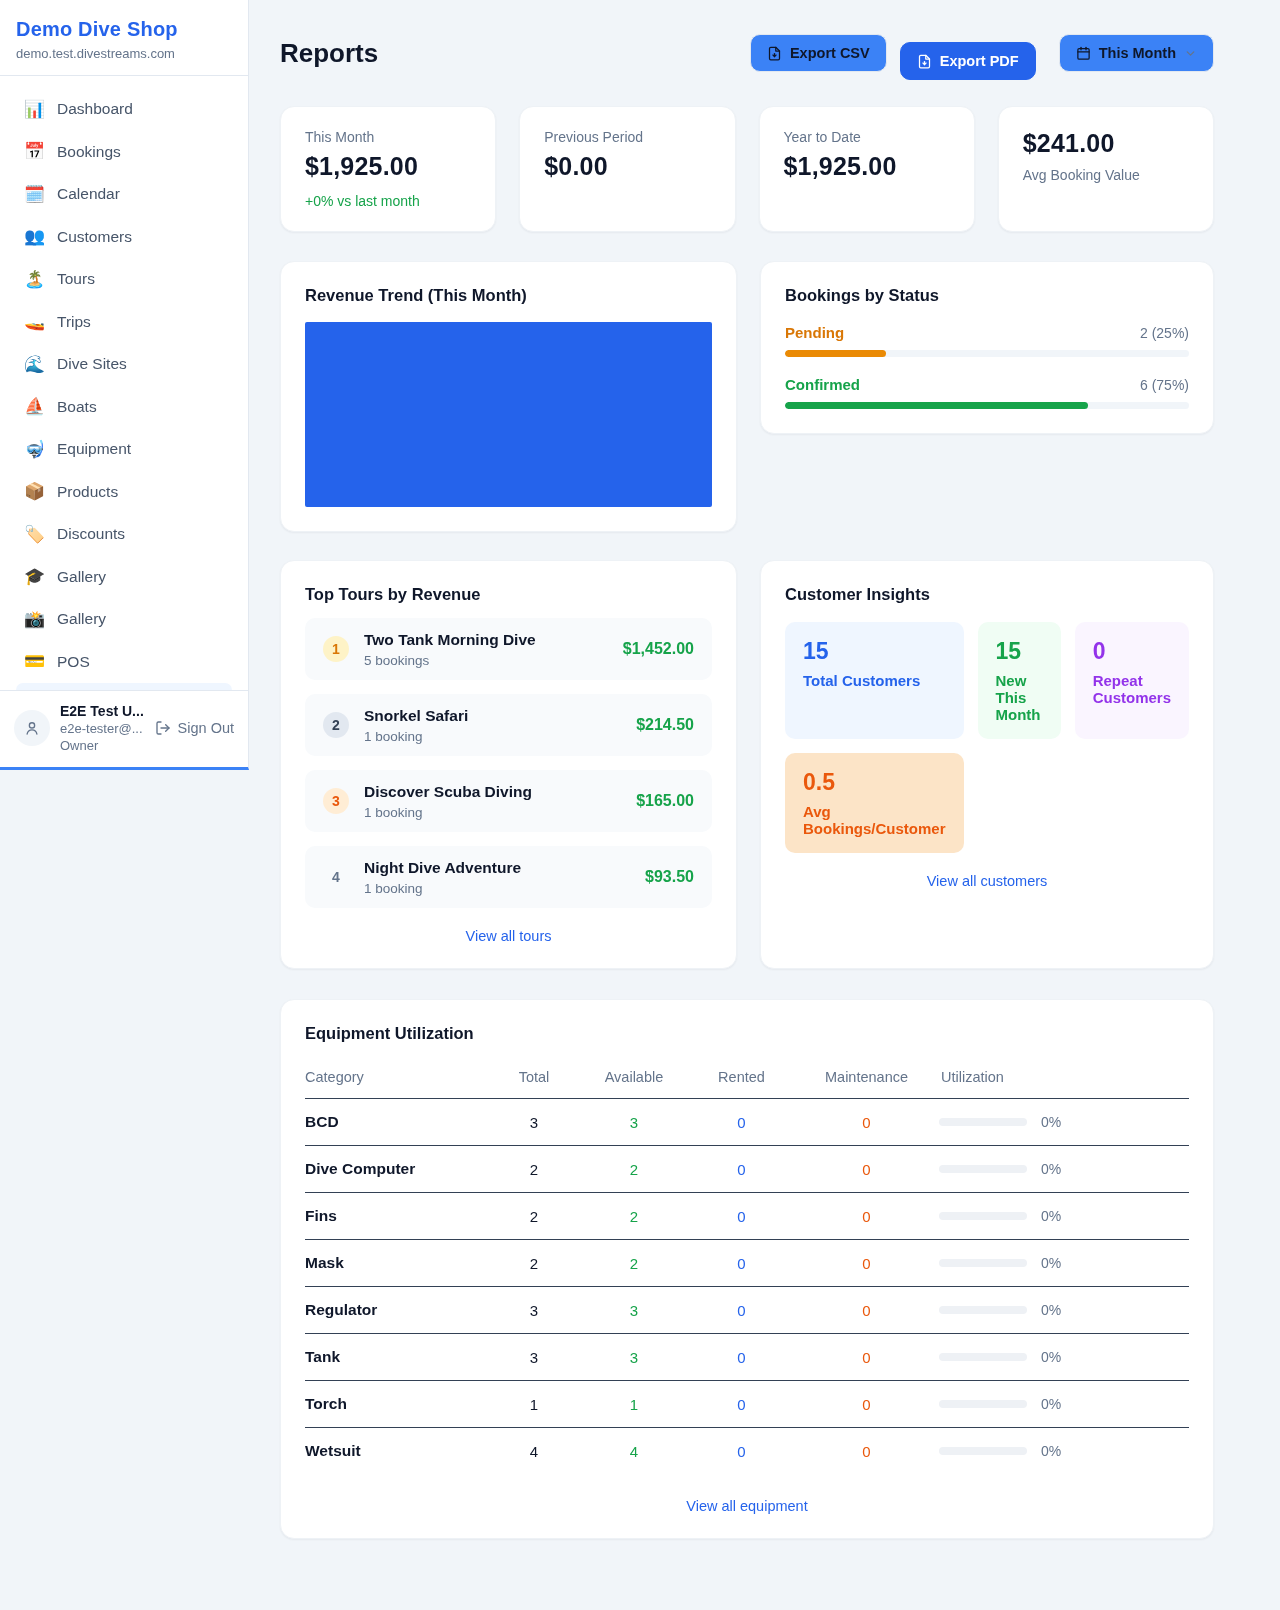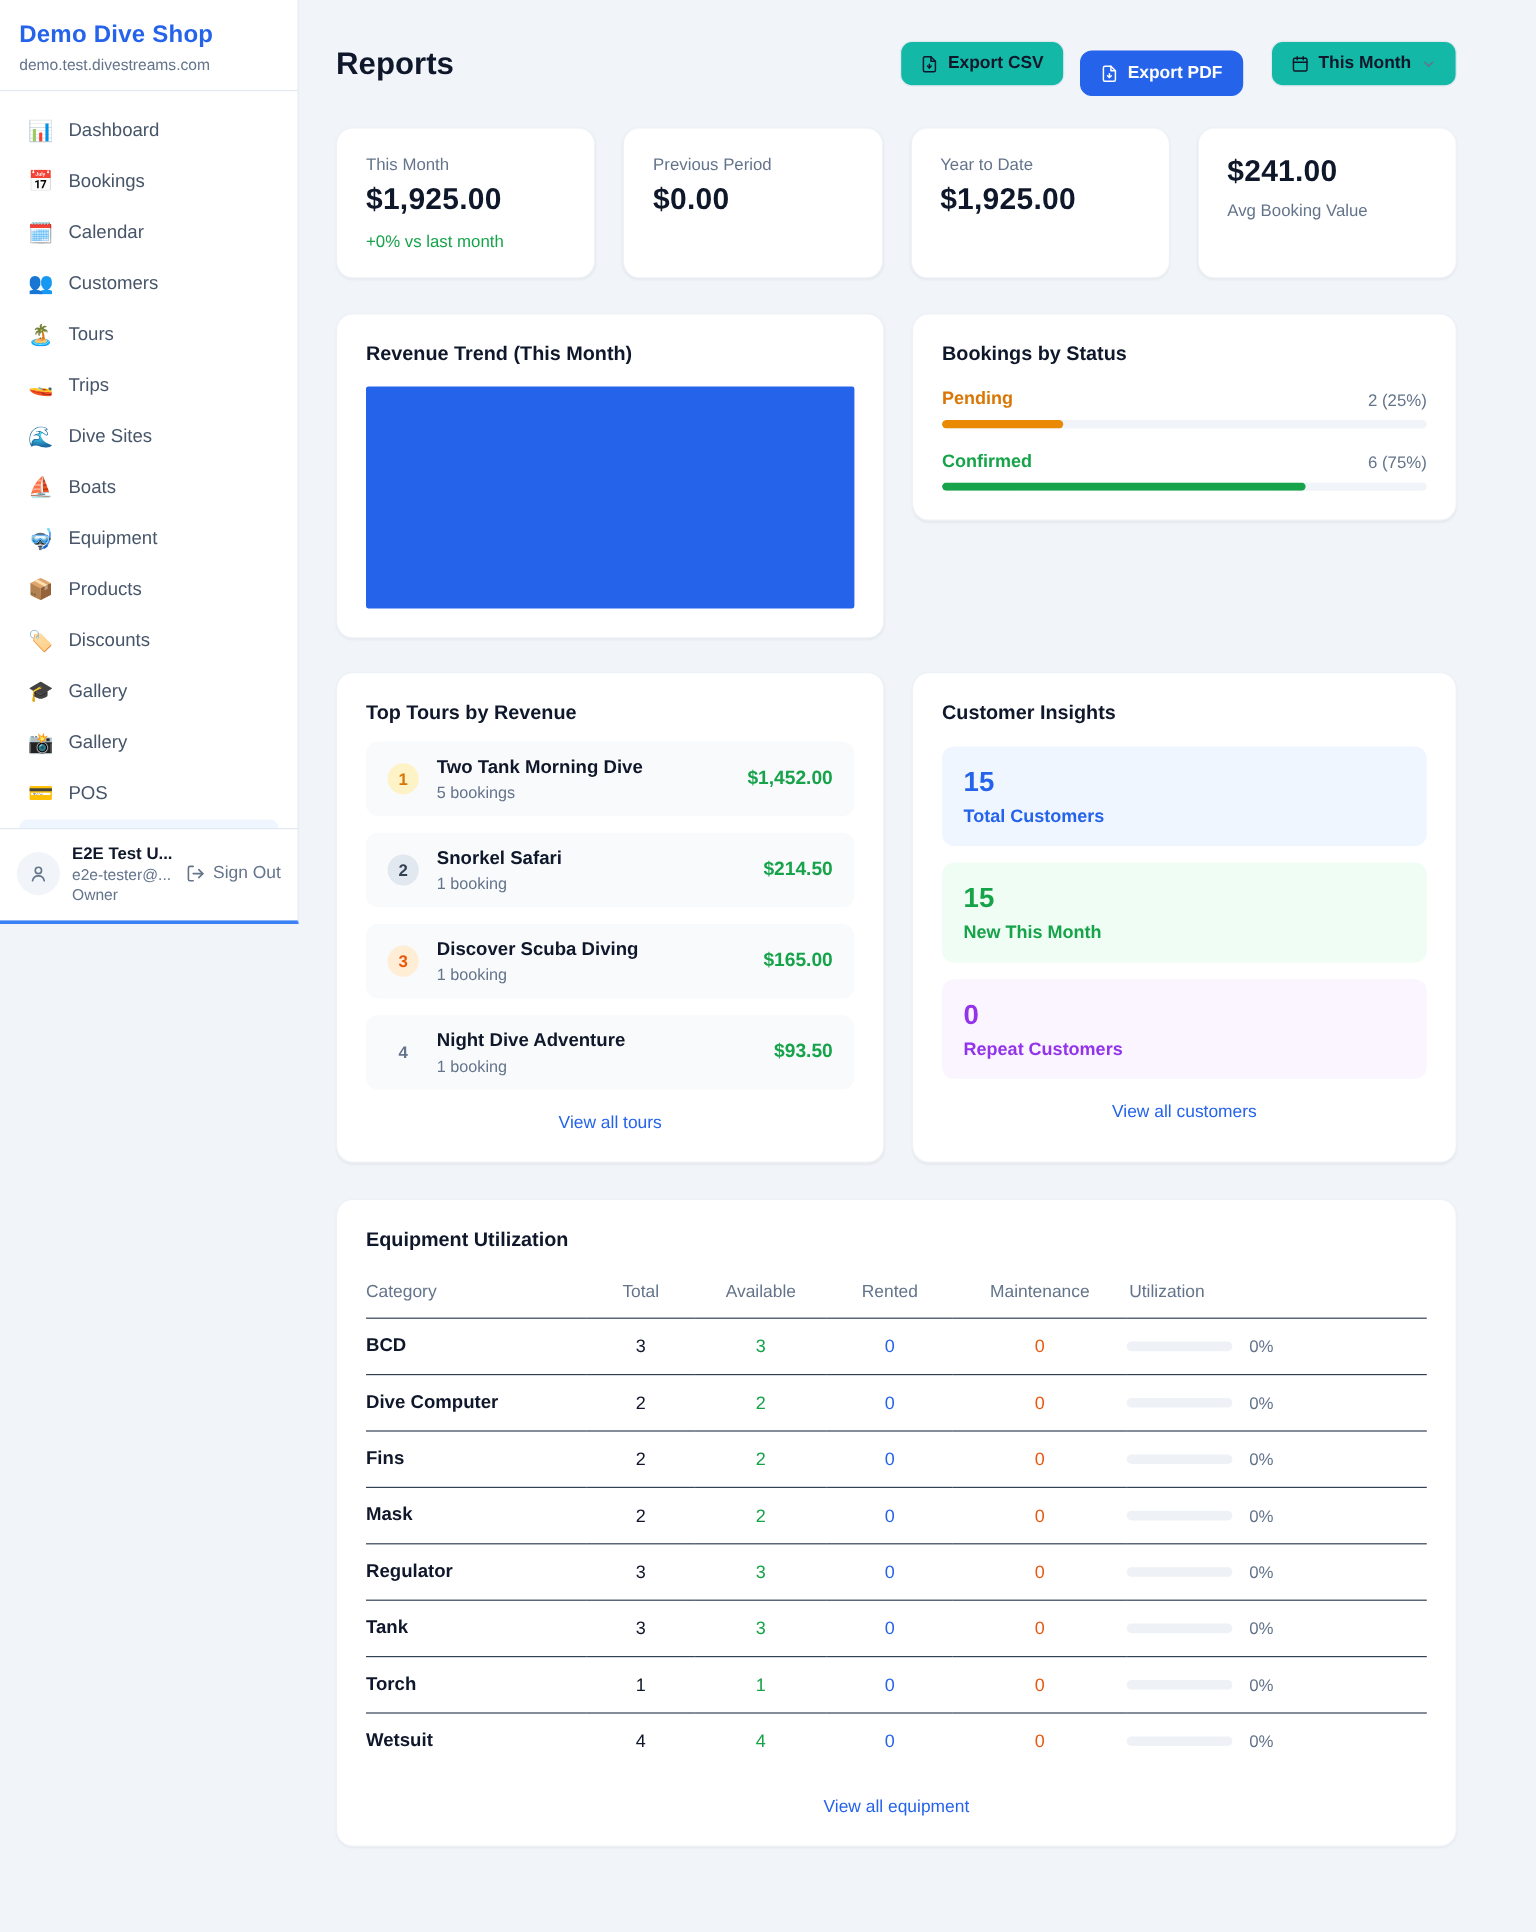--- a/index.html
+++ b/index.html
@@ -45,21 +45,21 @@
   }
   
   .main { flex:1; padding:26px 66px 40px 31px; min-width:0; }
   .page-header { display:flex; align-items:center; justify-content:space-between; margin-bottom:26px; }
   .page-title { font-size:26px; font-weight:800; color:#0f172a; }
   .header-actions { display:flex; align-items:center; gap:13px; }
   .btn {
     height:38px; padding:0 16px; border-radius:10px; font-size:14.5px; font-weight:700;
     display:flex; align-items:center; gap:8px; cursor:pointer; font-family:inherit;
   }
-  .btn-outline { background:#14b8a6; border:1px solid #e2e8f0; color:#0f172a; }
+  .btn-outline { background:#3b82f6; border:1px solid #e2e8f0; color:#0f172a; }
   .btn-primary { background:#2563eb; border:1px solid #2563eb; color:#fff;margin-top:16px; }
   .btn-period { margin-left:10px; }
   
   .card {
     background:#fff; border:1px solid #eef2f6; border-radius:14px;
     box-shadow:0 1px 2px rgba(15,23,42,.05);
   }
   .stats-grid { display:grid; grid-template-columns:repeat(4,1fr); gap:23px; margin-bottom:29px; }
   .stat-card { padding:22px 24px; height:126px; }
   .stat-label { font-size:14px; color:#64748b; }
@@ -98,21 +98,21 @@
   .rank-2 { background:#e2e8f0; color:#334155; }
   .rank-3 { background:#ffedd5; color:#ea580c; }
   .rank-4 { background:transparent; color:#64748b; }
   .tour-name { font-size:15.5px; font-weight:700; color:#0f172a; }
   .tour-sub { font-size:13.5px; color:#64748b; margin-top:4px; }
   .tour-amount { margin-left:auto; font-size:16px; font-weight:700; color:#16a34a; white-space:nowrap; }
   .card-link {
     display:block; width:100%; text-align:center; margin-top:20px;
     color:#2563eb; font-size:14.5px; background:none; border:none; cursor:pointer; font-family:inherit;
   }
-  .insights-grid { display:grid; grid-template-columns:1fr; gap:14px; margin-top:18px; }
+  .insights-grid { display:grid; grid-template-columns:1fr 1fr 1fr; gap:14px; margin-top:18px; }
   .insight-tile { border-radius:10px; padding:16px 18px; min-height:80px; }
   .insight-value { font-size:23px; font-weight:800; }
   .insight-label { font-size:15px; font-weight:600; margin-top:7px; }
   .tile-blue   { background:#eff6ff; color:#2563eb; }
   .tile-green  { background:#f0fdf4; color:#16a34a; }
   .tile-purple { background:#faf5ff; color:#9333ea; }
   .tile-orange { background:#fce4c7; color:#ea580c; }
   
   .eq-table { width:100%; border-collapse:collapse; margin-top:16px; }
   .eq-table th {
@@ -362,20 +362,24 @@
           <div class="insight-label">Total Customers</div>
         </div>
         <div class="insight-tile tile-green">
           <div class="insight-value">15</div>
           <div class="insight-label">New This Month</div>
         </div>
         <div class="insight-tile tile-purple">
           <div class="insight-value">0</div>
           <div class="insight-label">Repeat Customers</div>
         </div>
+        <div class="insight-tile tile-orange">
+          <div class="insight-value">0.5</div>
+          <div class="insight-label">Avg Bookings/Customer</div>
+        </div>
       </div>
       <button class="card-link">View all customers</button>
     </div>
   </div>
 
   <div class="card card-pad eq-card">
     <div class="card-title">Equipment Utilization</div>
     <table class="eq-table">
       <thead>
         <tr>

